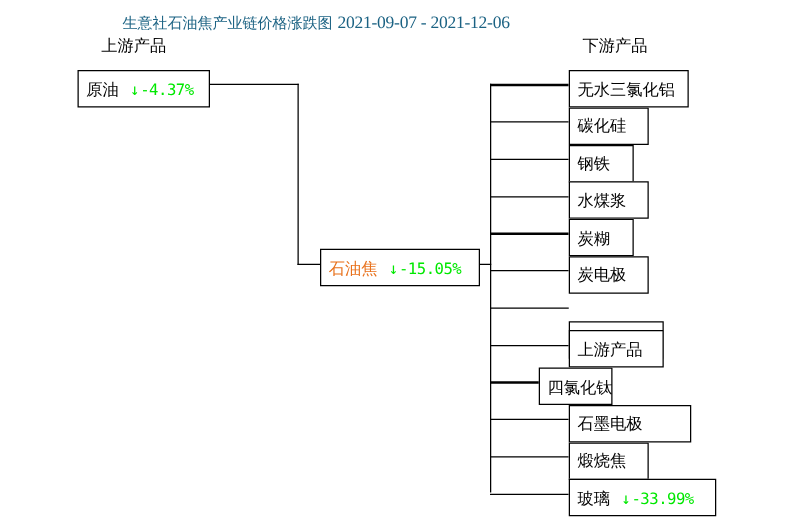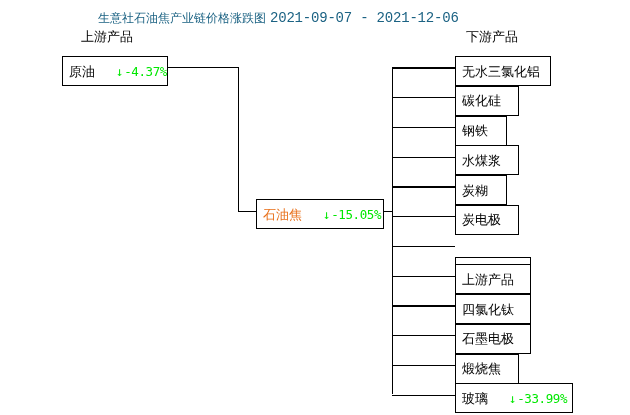--- a/index.html
+++ b/index.html
@@ -31,21 +31,21 @@
     font-size: 14px;
     line-height: 16px;
     color: #1b6283;
     letter-spacing: 0px;
   }
   .title-bar .title-main {
     font-size: 12px;
   }
   .title-bar .title-range {
     font-size: 14px;
-    font-family: Liberation Mono, monospace;
+    font-family: Liberation Serif, serif;
     letter-spacing: -0.2px;
     padding-left: 4px;
     text-align: center;
   }
 
   
   .col-head {
     position: absolute;
     font-size: 13px;
     line-height: 15px;
@@ -62,21 +62,20 @@
     border: 1.4px solid #000000;
     background: #ffffff;
     display: flex;
     align-items: center;
     white-space: nowrap;
     padding: 14px 6px;
     height: 23px;
     font-size: 13px;
     line-height: 13px;
     color: #000000;
-    gap: 12px;
   }
   .node .nm {
     display: inline-block;
     letter-spacing: 0px;
   }
   .node .pct {
     display: inline-block;
     color: #00e800;
     font-family: "DejaVu Sans Mono", "Liberation Mono", monospace;
     font-size: 12.5px;
@@ -155,25 +154,25 @@
       </div>
       <div class="ln h" style="left: 392px; top: 245.8px; width: 63px;"></div>
       <div class="node" style="left: 455px; top: 234.5px; width: 76px; margin-top: 22px;">
         <span class="nm">特种石墨</span>
       </div>
       <div class="ln h" style="left: 392px; top: 275.55px; width: 63px;"></div>
       <div class="node" style="left: 455px; top: 264.25px; width: 76px;">
         <span class="nm">上游产品</span>
       </div>
       <div class="ln h" style="left: 392px; top: 305.3px; width: 63px;"></div>
-      <div class="node" style="left: 455px; top: 294px; width: 76px;">
+      <div class="node" style="left: 431px; top: 294px; width: 59px;">
         <span class="nm">四氯化钛</span>
       </div>
       <div class="ln h" style="left: 392px; top: 335.05px; width: 63px;"></div>
-      <div class="node" style="left: 455px; top: 323.75px; width: 76px;">
+      <div class="node" style="left: 455px; top: 323.75px; width: 98px;">
         <span class="nm">石墨电极</span>
       </div>
       <div class="ln h" style="left: 392px; top: 364.8px; width: 63px;"></div>
       <div class="node" style="left: 455px; top: 353.5px; width: 64px;">
         <span class="nm">煅烧焦</span>
       </div>
       <div class="ln h" style="left: 392px; top: 394.55px; width: 63px;"></div>
       <div class="node" style="left: 455px; top: 383.25px; width: 118px;">
         <span class="nm">玻璃</span>
         <span class="pct"><span class="arrow">↓</span><span>-33.99%</span></span>

